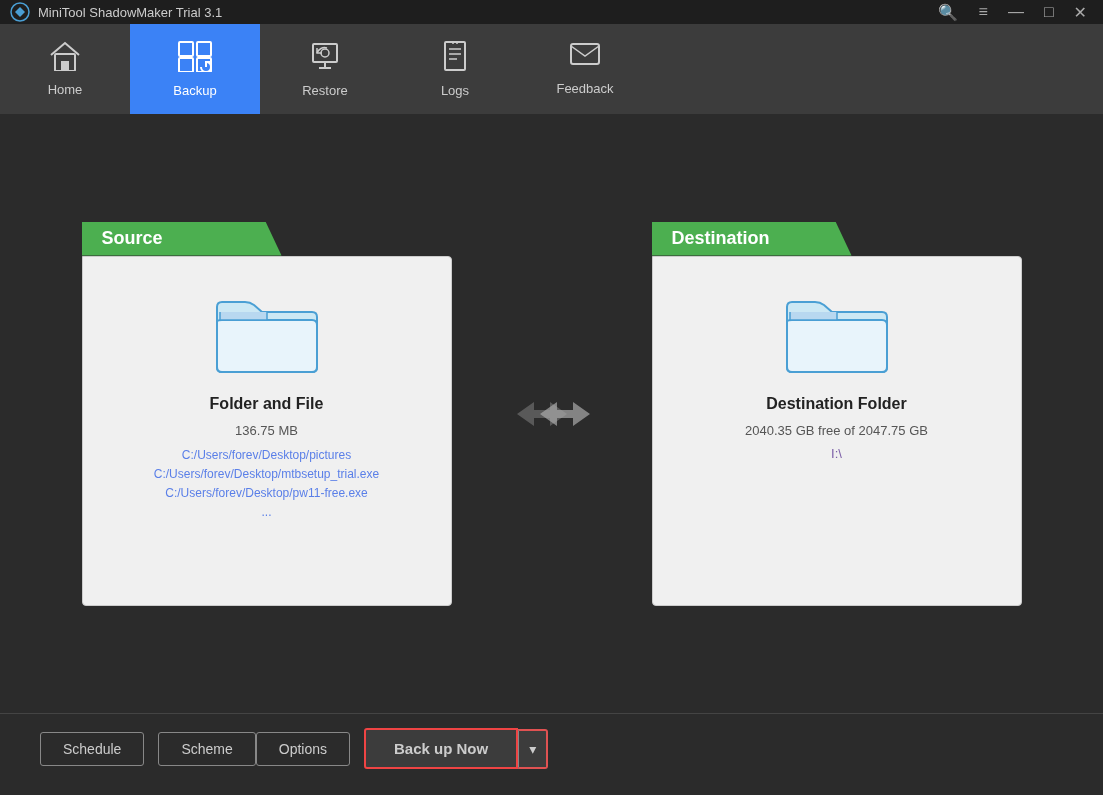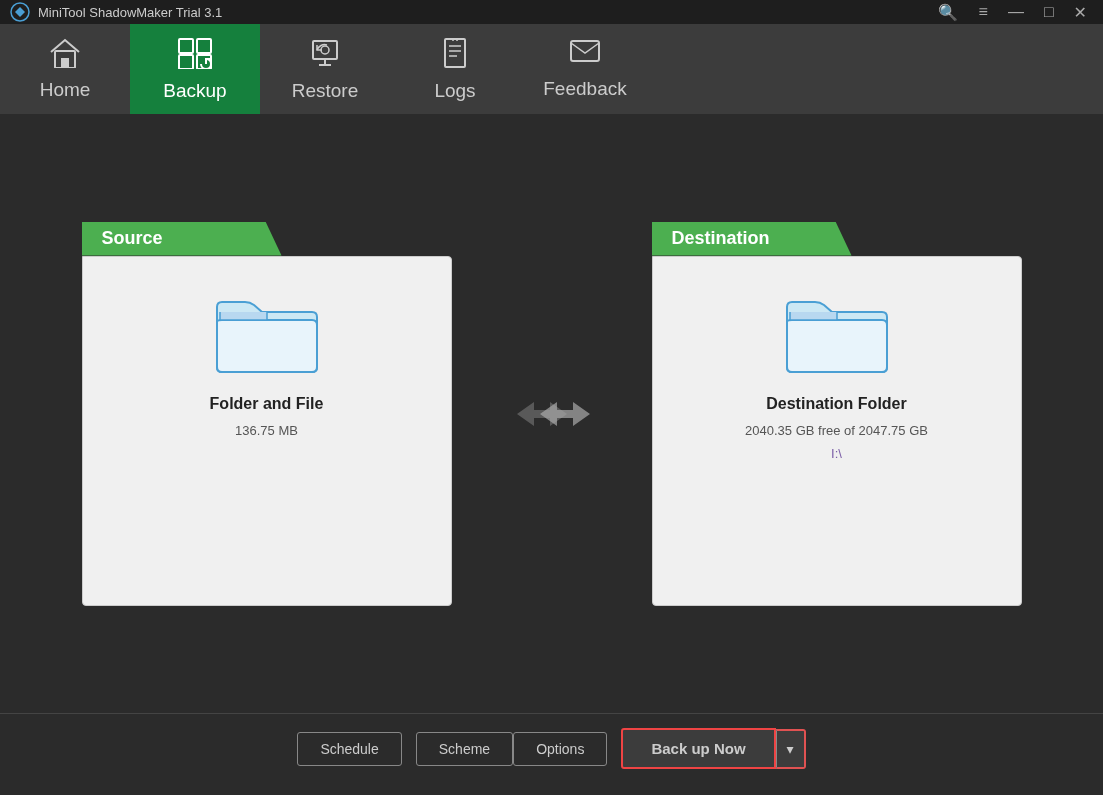--- a/index.html
+++ b/index.html
@@ -57,28 +57,28 @@
       justify-content: center;
       width: 130px;
       height: 90px;
       color: #ccc;
       font-size: 13px;
       cursor: pointer;
       gap: 6px;
       position: relative;
     }
     .nav-item.active {
-      background: #15803d;
+      background: #3b82f6;
       color: white;
     }
     .nav-icon {
       font-size: 28px;
       line-height: 1;
     }
-    .nav-label { font-size: 19px; }
+    .nav-label { font-size: 13px; }
 
     
     #main {
       background: #2b2b2b;
       height: calc(795px - 36px - 90px - 70px);
       display: flex;
       align-items: center;
       justify-content: center;
       gap: 60px;
       padding: 20px 40px;
@@ -157,21 +157,21 @@
       justify-content: center;
       color: #b0b0b0;
       font-size: 36px;
       letter-spacing: -6px;
     }
 
     
     #bottombar {
       display: flex;
       align-items: center;
-      justify-content: center;
+      justify-content: flex-start;
       background: #2b2b2b;
       height: 70px;
       padding: 0 40px;
       border-top: 1px solid #444;
     }
     #bottombar-left {
       display: flex;
       gap: 14px;
     }
     #bottombar-right {
@@ -314,20 +314,26 @@
       <svg class="folder-icon-svg" viewBox="0 0 110 90">
 
         <path d="M5 20 L5 80 Q5 85 10 85 L100 85 Q105 85 105 80 L105 30 Q105 25 100 25 L50 25 L42 18 Q38 15 33 15 L10 15 Q5 15 5 20Z" fill="#cce8f4" stroke="#4a9fd4" stroke-width="2"></path>
 
         <path d="M5 35 L5 80 Q5 85 10 85 L100 85 Q105 85 105 80 L105 38 Q105 33 100 33 L10 33 Q5 33 5 35Z" fill="#e8f4fb" stroke="#4a9fd4" stroke-width="2"></path>
 
         <path d="M8 25 L8 33 L55 33 L55 25" fill="#b8d8f0" stroke="#4a9fd4" stroke-width="1.5"></path>
       </svg>
       <div class="card-title">Folder and File</div>
       <div class="card-size">136.75 MB</div>
+      <div class="card-paths">
+        <div>C:/Users/forev/Desktop/pictures</div>
+        <div>C:/Users/forev/Desktop/mtbsetup_trial.exe</div>
+        <div>C:/Users/forev/Desktop/pw11-free.exe</div>
+        <div>...</div>
+      </div>
     </div>
   </div>
 
   <div id="arrow-area">
     <svg width="80" height="40" viewBox="0 0 80 40">
       <path d="M5 20 L22 8 L22 16 L38 16 L38 8 L55 20 L38 32 L38 24 L22 24 L22 32 Z" fill="#888" opacity="0.5"></path>
       <path d="M28 20 L45 8 L45 16 L61 16 L61 8 L78 20 L61 32 L61 24 L45 24 L45 32 Z" fill="#aaa" opacity="0.7"></path>
     </svg>
   </div>
 

